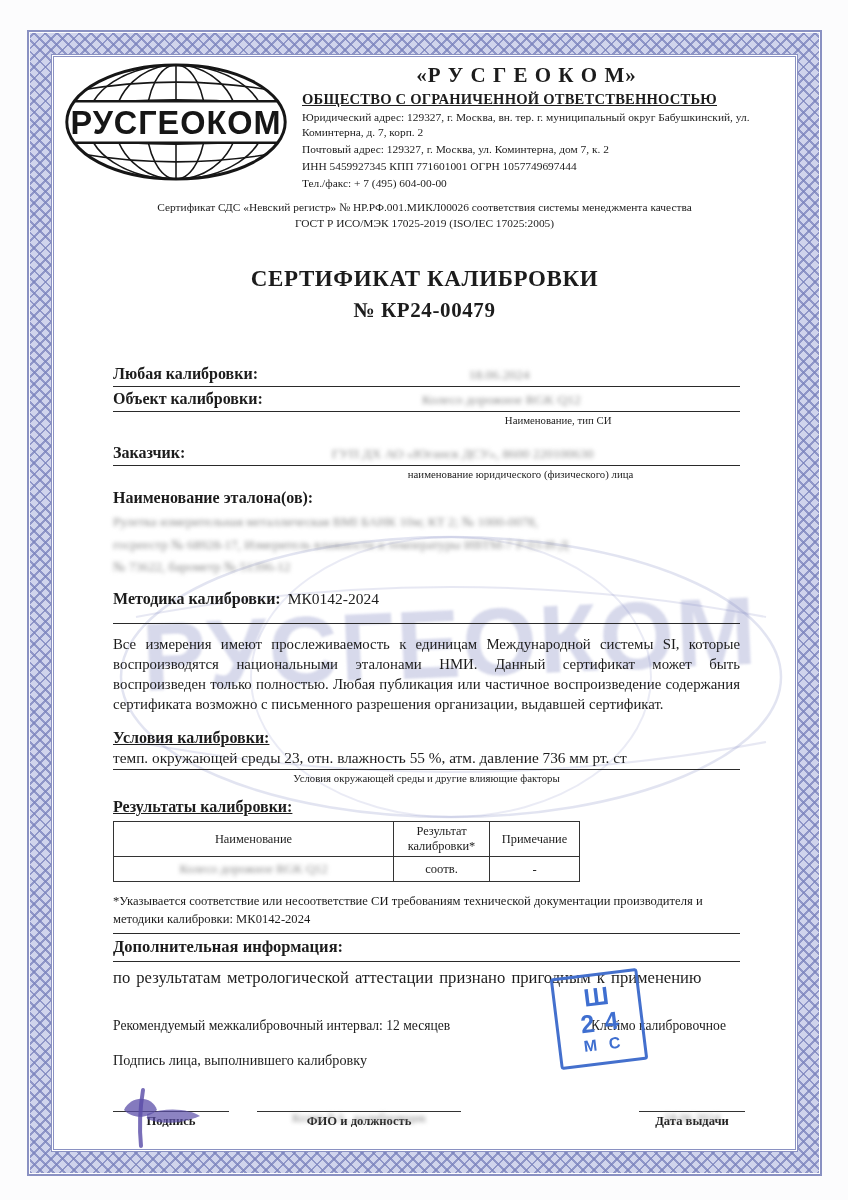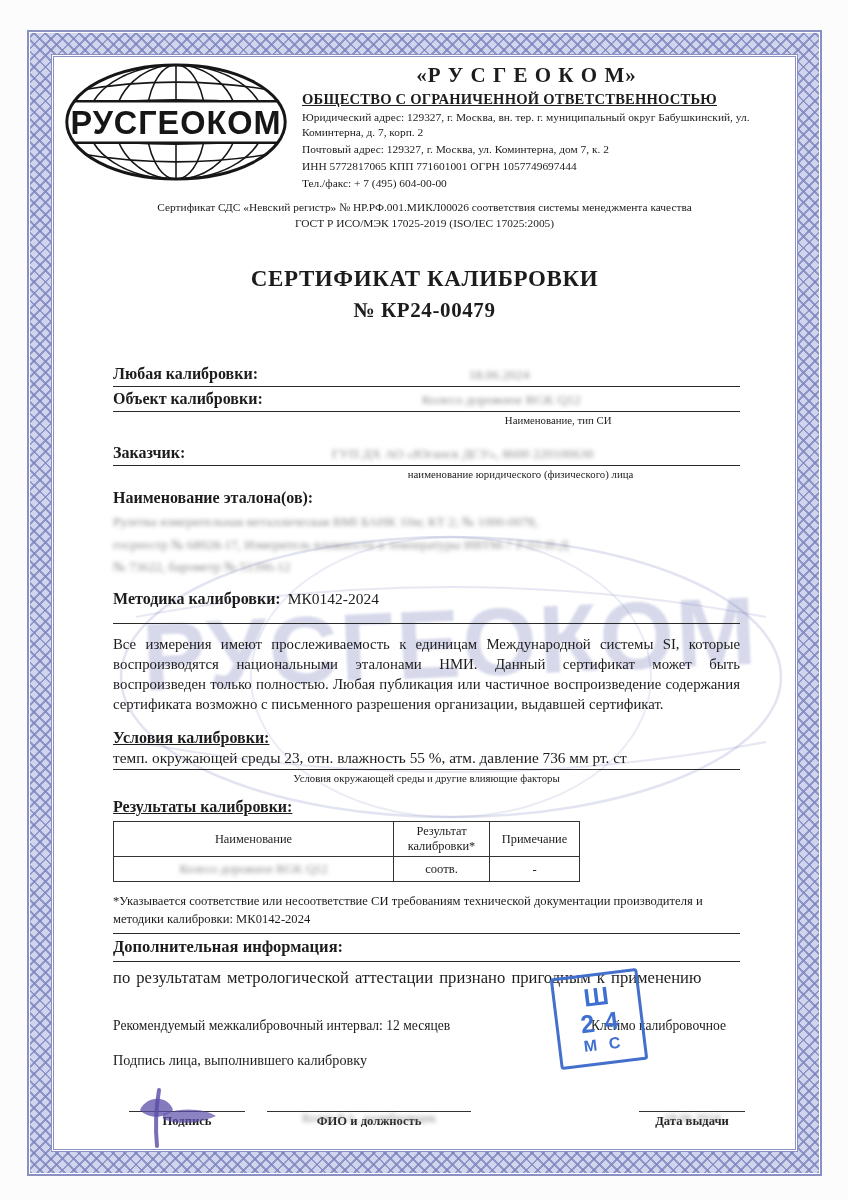--- a/index.html
+++ b/index.html
@@ -79,21 +79,21 @@
   .addinfo-value { font-size:16.6px; margin-top:6px; word-spacing:2px; }
 
   .bottom-row { display:flex; justify-content:space-between; margin-top:30px; font-size:13.6px; }
   .bottom-row .right { margin-right:14px; }
   .sign-caption { margin-top:18px; font-size:14.2px; }
 
   .sig-strip { position:relative; margin-top:8px; height:72px; }
   .sig-group { position:absolute; top:34px; border-top:1.4px solid #333; text-align:center; }
   .sig-label { font-weight:bold; font-size:12.6px; padding-top:2px; }
   .sig-over { position:absolute; bottom:3px; left:0; width:100%; text-align:center; font-size:12.5px; }
-  .g1 { left:16px; width:116px; } .g2 { left:154px; width:204px; } .g3 { left:526px; width:106px; }
+  .g1 { left:0; width:116px; } .g2 { left:144px; width:204px; } .g3 { left:526px; width:106px; }
   .signature-svg { position:absolute; left:-6px; top:-26px; }
 
   .stamp { position:absolute; left:501px; top:916px; width:88px; height:92px;
     border:3.5px solid #4470cd; border-radius:3px; transform:rotate(-7deg);
     display:flex; flex-direction:column; align-items:center; justify-content:center;
     color:#3f6fd0; font-family:"Liberation Sans", sans-serif; font-weight:bold;
     z-index:2; background:rgba(255,255,255,0.0); }
   .stamp-l1 { font-size:25px; line-height:1; }
   .stamp-l2 { font-size:25px; line-height:1.05; letter-spacing:10px; padding-left:10px; }
   .stamp-l3 { font-size:16px; line-height:1.2; letter-spacing:12px; padding-left:12px; }
@@ -144,21 +144,21 @@
             </g>
             <ellipse cx="115" cy="62" rx="111" ry="58" fill="none" stroke="#161616" stroke-width="3"></ellipse>
             <text x="115" y="74" text-anchor="middle" font-family="Liberation Sans, sans-serif" font-weight="bold" font-size="33" letter-spacing="1" fill="#161616">РУСГЕОКОМ</text>
           </svg>
         </div>
         <div class="header-text">
           <div class="company-title">«Р У С Г Е О К О М»</div>
           <div class="company-form">ОБЩЕСТВО С ОГРАНИЧЕННОЙ ОТВЕТСТВЕННОСТЬЮ</div>
           <div class="addr">Юридический адрес: 129327, г. Москва, вн. тер. г. муниципальный округ Бабушкинский, ул. Коминтерна, д. 7, корп. 2</div>
           <div class="addr">Почтовый адрес: 129327, г. Москва, ул. Коминтерна, дом 7, к. 2</div>
-          <div class="addr">ИНН 5772817065 КПП 771601001 ОГРН 1057749697444</div>
+          <div class="addr">ИНН 5459927345 КПП 771601001 ОГРН 1057749697444</div>
           <div class="addr">Тел./факс: + 7 (495) 604-00-00</div>
         </div>
       </div>
 
       <div class="accred">
         <div>Сертификат СДС «Невский регистр» № НР.РФ.001.МИКЛ00026 соответствия системы менеджмента качества</div>
         <div>ГОСТ Р ИСО/МЭК 17025-2019 (ISO/IEC 17025:2005)</div>
       </div>
 
       <div class="cert-title">СЕРТИФИКАТ КАЛИБРОВКИ</div>

